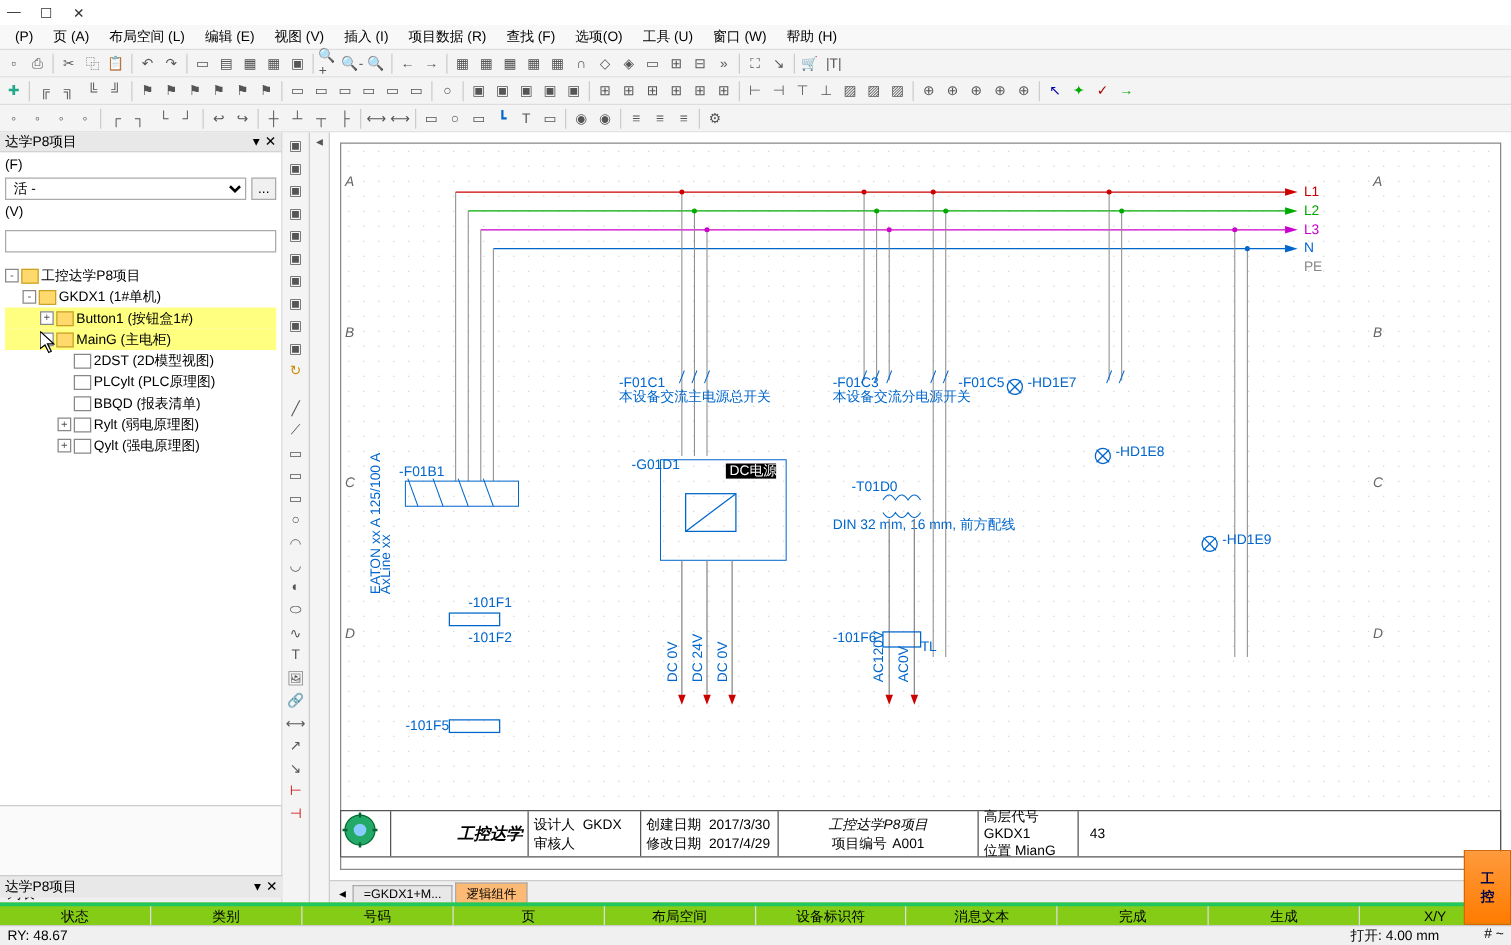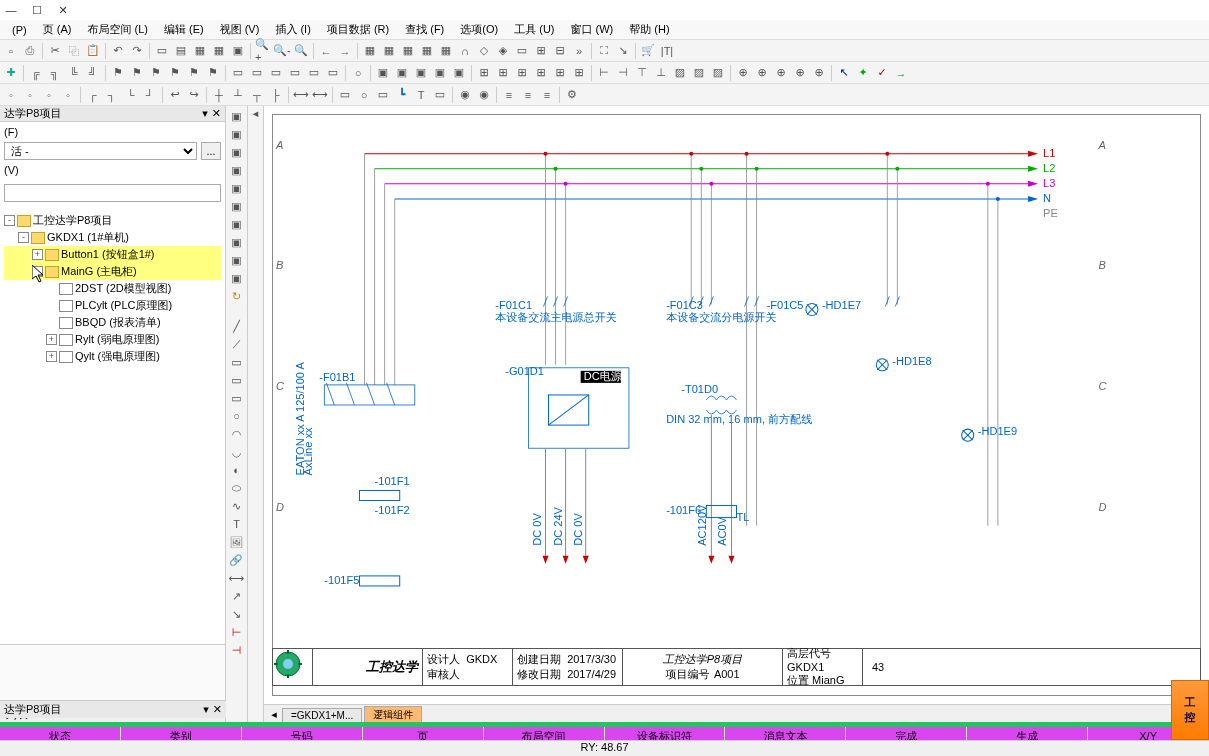--- a/index.html
+++ b/index.html
@@ -72,25 +72,25 @@
 
 .canvas-tabs { height: 20px; border-top: 1px solid #ccc; background: #f0f0f0; display: flex; align-items: center; padding: 0 4px; gap: 2px; }
 .ctab { padding: 1px 8px; border: 1px solid #aaa; background: #fdba74; font-size: 10px; border-bottom: none; }
 .ctab.active { background: #e8e8e8; }
 
 
 .msg-panel { position: absolute; left: 0; top: 700px; height: 18px; width: 226px; background: #e8e8e8; border-top: 1px solid #ccc; display: flex; align-items: center; padding: 0 4px; font-size: 10px; }
 .msg-panel .close-x { margin-left: auto; display: flex; gap: 4px; }
 
 
-.grid-header { position: absolute; left: 0; right: 0; top: 722px; height: 20px; background: #d946ef; border-top: 5px solid #22c55e; border-bottom: 1px solid #ccc; display: flex; }
+.grid-header { position: absolute; left: 0; right: 0; top: 722px; height: 20px; background: #84cc16; border-top: 3px solid #22c55e; border-bottom: 1px solid #ccc; display: flex; }
 .grid-header .gh { flex: 1; text-align: center; border-right: 1px solid #ddd; line-height: 18px; font-size: 11px; }
 
 
-.footer { position: absolute; left: 0; right: 0; bottom: 0; height: 16px; background: #f0f0f0; border-top: 1px solid #ccc; display: flex; align-items: center; padding: 0 6px; font-size: 10px; gap: 20px; flex-direction: column; }
+.footer { position: absolute; left: 0; right: 0; bottom: 0; height: 16px; background: #f0f0f0; border-top: 1px solid #ccc; display: flex; align-items: center; padding: 0 6px; font-size: 10px; gap: 20px; }
 .footer .f-right { margin-left: auto; display: flex; gap: 36px; }
 
 
 .side-widget { position: absolute; right: 0; bottom: 16px; width: 38px; height: 60px; background: linear-gradient(#ff9a3c, #ff7b00); border: 1px solid #d96500; display: flex; flex-direction: column; align-items: center; justify-content: center; color: #004; font-size: 14px; font-weight: bold; }
 
 
 .vtoolbar2 { width: 16px; background: #f4f4f4; border-right: 1px solid #ccc; display: flex; flex-direction: column; align-items: center; gap: 0; }
 .vtoolbar2 .vtb-btn { height: 14px; width: 14px; }
 
 </style>

